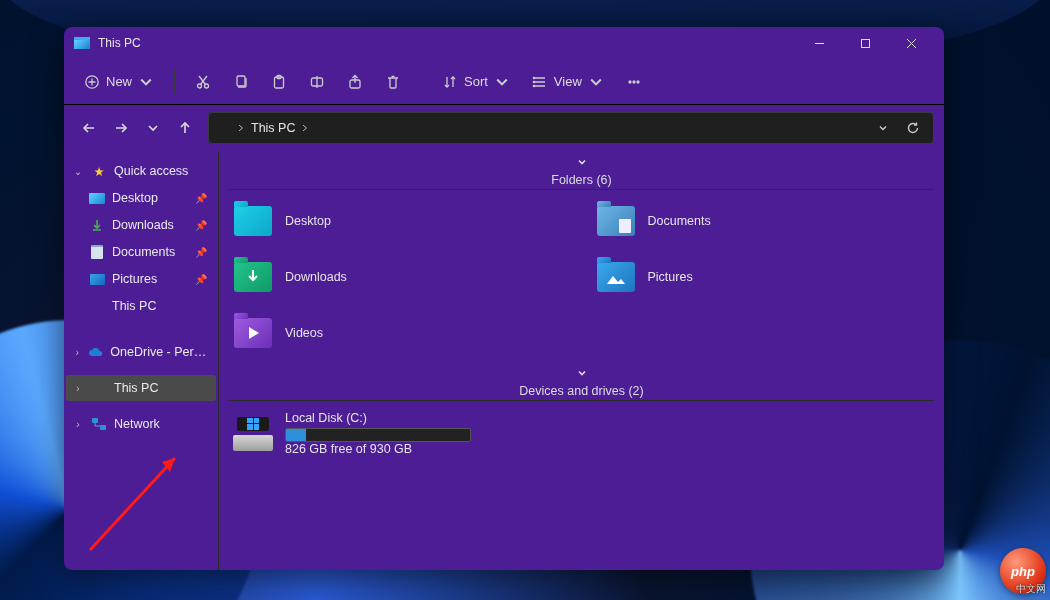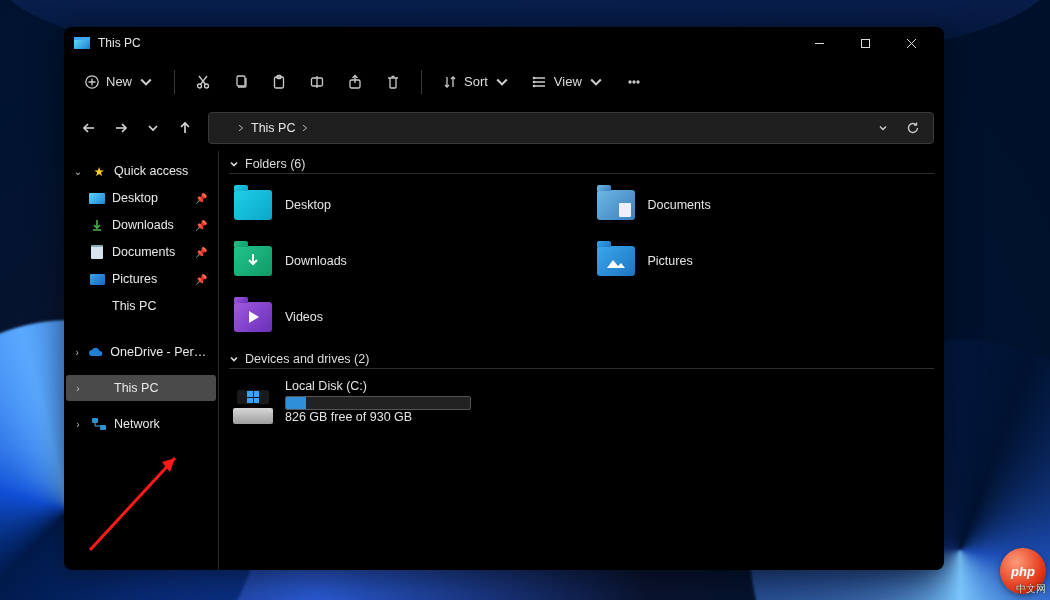--- a/index.html
+++ b/index.html
@@ -15,21 +15,21 @@
         transform: rotate(15deg); }
   .s2 { width:420px; height:420px; right:-120px; bottom:-160px;
         background: conic-gradient(from 40deg,#001230 0deg,#1e4fb9 80deg,#7cc8ff 160deg,#0f2a70 260deg,#001230 360deg);
         transform: rotate(-20deg); }
   .s3 { width:1050px;height:200px; left:0; top:-120px;
         background: linear-gradient(180deg,#16307a 0%,rgba(12,30,80,0) 100%);
         border-radius:0 0 50% 50%; filter:none;}
   
   .window {
     position:absolute; left:64px; top:27px; width:880px; height:543px;
-    background:#000000; border-radius:8px; box-shadow:0 8px 32px rgba(0,0,0,.5);
+    background:#4c1d95; border-radius:8px; box-shadow:0 8px 32px rgba(0,0,0,.5);
     display:flex; flex-direction:column; color:#e6e6e6; overflow:hidden;
   }
   .titlebar{height:32px;display:flex;align-items:center;padding:0 10px;font-size:12px;}
   .titlebar .ticon{width:16px;height:12px;margin-right:8px;display:flex;flex-direction:column;}
   .ticon .tbar{height:3px;background:#3ea8ff;}
   .ticon .tscr{flex:1;background:linear-gradient(135deg,#66d4ff,#1680d0);}
   .winctrl{margin-left:auto;display:flex;}
   .winbtn{width:46px;height:32px;display:flex;align-items:center;justify-content:center;color:#ddd;}
   .winbtn svg{width:11px;height:11px;stroke:#ddd;stroke-width:1;fill:none;}
   .toolbar{height:46px;border-bottom:1px solid #000;display:flex;align-items:center;padding:0 12px;gap:6px;}
@@ -52,29 +52,29 @@
   .sidebar{width:154px;padding:6px 0;overflow:hidden;font-size:12.5px;}
   .sitem{display:flex;align-items:center;height:26px;padding:0 8px 0 6px;gap:6px;color:#eaeaea;border-radius:3px;margin:1px 2px;}
   .sitem.selected{background:#4a4a4a;}
   .sitem .exp{width:12px;display:flex;justify-content:center;font-size:10px;color:#bbb;}
   .sitem .ic{width:18px;height:16px;display:flex;align-items:center;justify-content:center;}
   .sitem .pin{margin-left:auto;color:#888;font-size:10px;}
   .sitem.child{padding-left:22px;}
   .sitem.spacer{height:18px;}
   .content{flex:1;border-left:1px solid #2a2a2a;overflow:auto;padding:4px 10px 10px 10px;font-size:12.5px;}
   .grp{margin-bottom:8px;}
-  .grphdr{display:flex;align-items:center;gap:6px;color:#ddd;font-size:12.5px;padding:2px 0;border-bottom:1px solid #2d2d2d;margin-bottom:6px;}
+  .grphdr{display:flex;align-items:center;gap:6px;color:#ddd;font-size:12.5px;padding:2px 0;border-bottom:1px solid #2d2d2d;margin-bottom:6px;flex-direction:column;}
   .grphdr svg{width:10px;height:10px;stroke:#ddd;fill:none;stroke-width:1.6;}
   .tiles{display:grid;grid-template-columns:repeat(2,1fr);gap:6px 20px;}
   .tile{display:flex;align-items:center;gap:12px;height:50px;padding:4px;border-radius:4px;}
   .tile .ticon2{width:40px;height:36px;display:flex;align-items:center;justify-content:center;}
   .tile .tlabel{font-size:12.5px;}
   .fld{width:38px;height:30px;border-radius:3px;position:relative;}
   .fld::before{content:"";position:absolute;top:-5px;left:0;width:14px;height:6px;border-radius:2px 2px 0 0;background:inherit;}
-  .disk{display:flex;align-items:flex-end;gap:12px;padding:4px;}
+  .disk{display:flex;align-items:center;gap:12px;padding:4px;}
   .diskic{width:40px;height:34px;position:relative;}
   .diskic .top{position:absolute;top:0;left:4px;width:32px;height:14px;border-radius:2px;background:#1a1a1a;display:flex;align-items:center;justify-content:center;}
   .diskic .winlogo{width:12px;height:12px;display:grid;grid-template-columns:1fr 1fr;grid-template-rows:1fr 1fr;gap:1px;}
   .diskic .winlogo div{background:#38a4ff;}
   .diskic .bot{position:absolute;bottom:0;left:0;width:40px;height:16px;border-radius:2px;background:linear-gradient(#d7d7d7,#9e9e9e);}
   .diskinfo{flex:1;}
   .bar{width:186px;height:14px;border:1px solid #555;border-radius:2px;margin-top:3px;background:#222;overflow:hidden;}
   .bar .fill{height:100%;background:#2f8fd8;}
   .dvd{width:40px;height:34px;position:relative;}
   .dvd .disc{position:absolute;top:0;left:8px;width:22px;height:22px;border-radius:50%;background:radial-gradient(circle,#444 0 20%,#eee 22% 60%,#aaa 62% 100%);}

